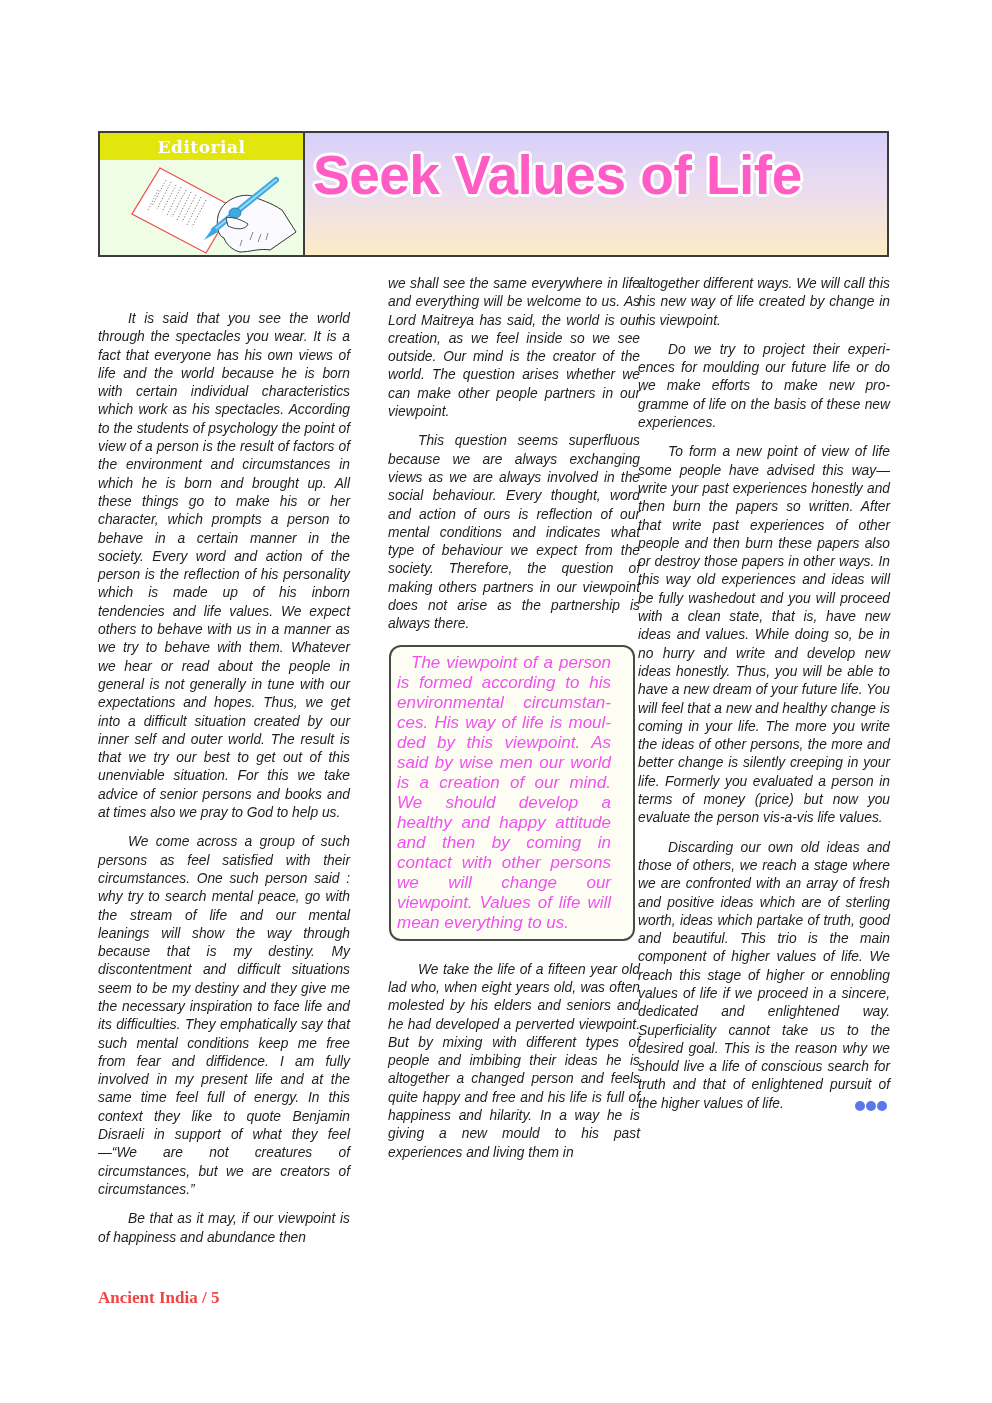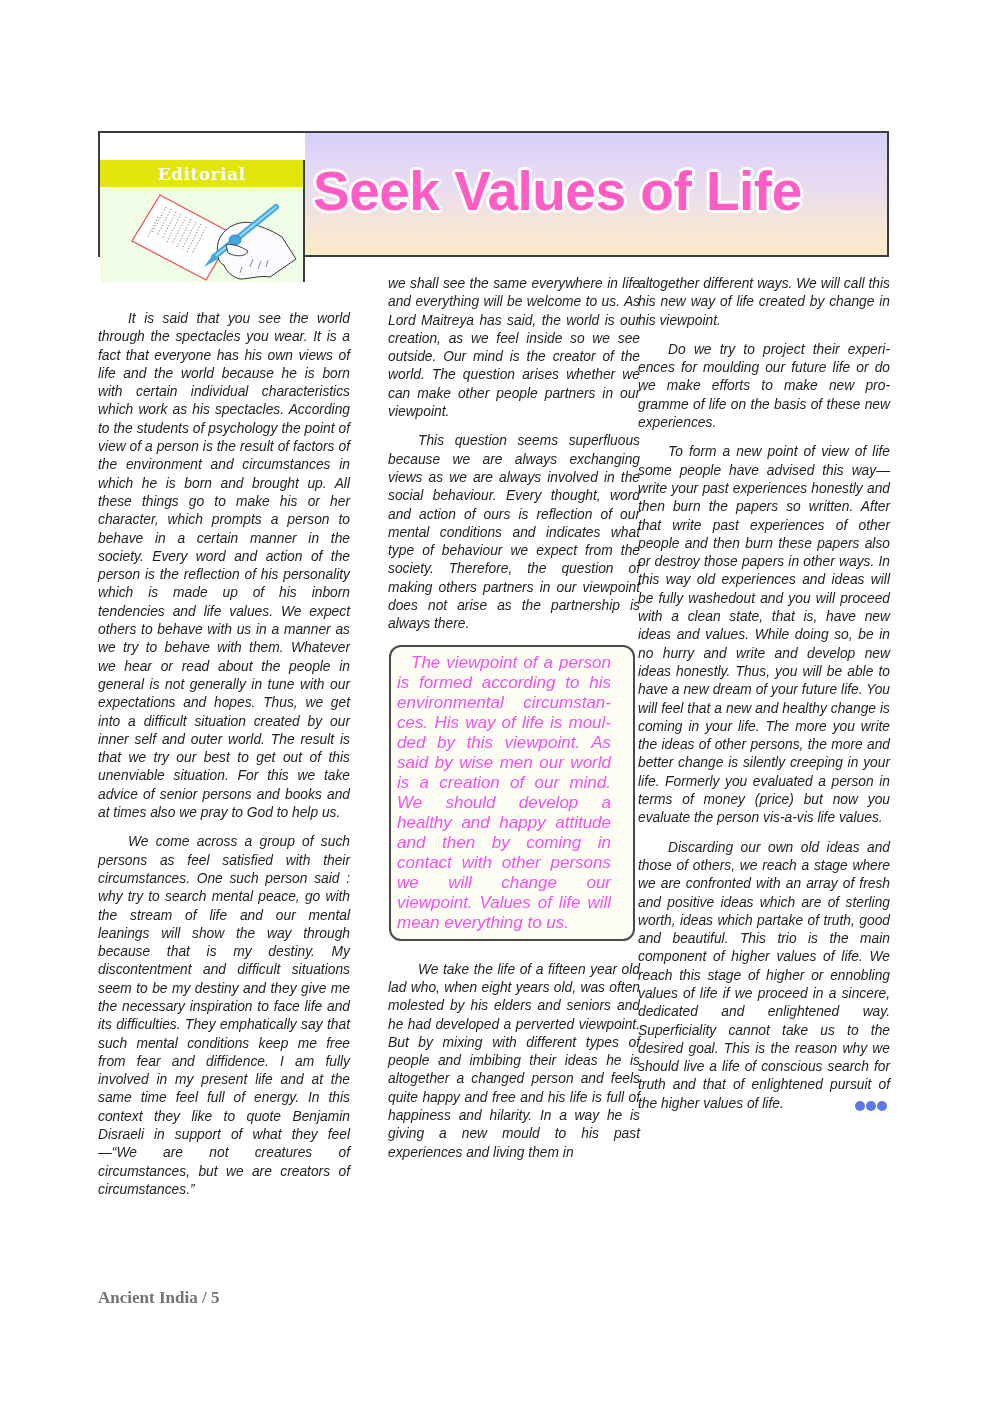--- a/index.html
+++ b/index.html
@@ -1,35 +1,35 @@
 <!DOCTYPE html>
 <html><head>
 <meta charset="utf-8">
 <style>
   html, body { margin:0; padding:0; }
   body { width:992px; height:1403px; background:#ffffff; position:relative; overflow:hidden; }
   .header { position:absolute; left:98px; top:131px; width:787px; height:122px; border:2px solid #3c3c3c; display:flex; }
-  .left-panel { width:203px; height:122px; border-right:2px solid #3c3c3c; display:flex; flex-direction:column;margin-top:27px; }
+  .left-panel { width:203px; height:122px; border-right:2px solid #3c3c3c; display:flex; flex-direction:column; }
   .label-band { height:27px; background:#e3e60c; display:flex; align-items:center; justify-content:center; }
   .label-band span { font-family:"DejaVu Serif", serif; font-weight:bold; font-size:17px; color:#ffffff; letter-spacing:0.5px; }
   .illus { flex:1; background:#effce6; position:relative; }
   .illus svg { position:absolute; left:0; top:0; }
   .right-panel { flex:1; background:linear-gradient(to bottom, #d8d0fb 0%, #eadcf0 45%, #fcecc6 100%); position:relative; }
-  .title { position:absolute; left:8px; top:26px; font-family:"Liberation Sans", sans-serif; font-weight:bold; font-size:55px; color:#ff5cc6; letter-spacing:-0.5px; white-space:nowrap;
+  .title { position:absolute; left:8px; top:10px; font-family:"Liberation Sans", sans-serif; font-weight:bold; font-size:55px; color:#ff5cc6; letter-spacing:-0.5px; white-space:nowrap;
     text-shadow: 2px 0 0 #fff, -2px 0 0 #fff, 0 2px 0 #fff, 0 -2px 0 #fff, 2px 2px 0 #fff, -2px -2px 0 #fff, 2px -2px 0 #fff, -2px 2px 0 #fff, 3px 0 0 #fff, -3px 0 0 #fff, 0 3px 0 #fff, 0 -3px 0 #fff; }
   .col { position:absolute; top:275px; width:252px; font-family:"Liberation Sans", sans-serif; font-style:italic; font-size:13.8px; line-height:18.3px; color:#1e1e1e; text-align:justify; }
   .col p { margin:0 0 11px 0; text-indent:30px; hyphens:manual; }
   .col p.noindent { text-indent:0; }
   .col1 { left:98px;margin-top:35px; }
   .col2 { left:388px; }
   .col3 { left:638px; }
   .pullquote { margin:6px 5px 20px 1px; border:2px solid #4a4a4a; border-radius:12px; background:#fdfdf4; padding:6px 22px 6px 6px; }
   .pullquote p { margin:0; text-indent:14px !important; font-size:17px; line-height:20px; color:#f050f0; text-align:justify; }
   .dot { display:inline-block; width:10px; height:10px; border-radius:50%; background:#5a78ec; margin-left:1px; }
-  .footer { position:absolute; left:98px; top:1288px; font-family:"Liberation Serif", serif; font-weight:bold; font-size:17px; color:#737373; }
+  .footer { position:absolute; left:98px; top:1288px; font-family:"Liberation Serif", serif; font-weight:bold; font-size:17px; color:#ef4444; }
 </style>
 </head>
 <body>
 
 <div class="header">
   <div class="left-panel">
     <div class="label-band">
       <span>Editorial</span>
     </div>
     <div class="illus">
@@ -63,20 +63,21 @@
     </div>
   </div>
   <div class="right-panel">
     <div class="title">Seek Values of Life</div>
   </div>
 </div>
 
 <div class="col col1">
   <p>It is said that you see the world through the spectacles you wear. It is a fact that everyone has his own views of life and the world because he is born with certain individual characteristics which work as his spectacles. According to the students of psychology the point of view of a person is the result of factors of the environment and circumstances in which he is born and brought up. All these things go to make his or her character, which prompts a person to behave in a certain manner in the society. Every word and action of the person is the reflection of his per­sonality which is made up of his inborn tendencies and life values. We expect others to behave with us in a manner as we try to behave with them. Whatever we hear or read about the people in general is not generally in tune with our expecta­tions and hopes. Thus, we get into a difficult situation created by our inner self and outer world. The result is that we try our best to get out of this unenviable situation. For this we take advice of senior persons and books and at times also we pray to God to help us.</p>
   <p>We come across a group of such persons as feel satisfied with their circumstances. One such person said : why try to search mental peace, go with the stream of life and our mental leanings will show the way through because that is my destiny. My discontentment and difficult situa­tions seem to be my destiny and they give me the necessary inspiration to face life and its difficulties. They emphatically say that such mental conditions keep me free from fear and diffidence. I am fully involved in my present life and at the same time feel full of energy. In this context they like to quote Benjamin Disraeli in support of what they feel—“We are not creatures of circumstances, but we are creators of circumstances.”</p>
+  <p>Be that as it may, if our viewpoint is of happiness and abundance then</p>
 </div>
 
 <div class="col col2">
   <p class="noindent">we shall see the same everywhere in life and everything will be welcome to us. As Lord Maitreya has said, the world is our creation, as we feel inside so we see outside. Our mind is the creator of the world. The ques­tion arises whether we can make other people partners in our view­point.</p>
   <p>This question seems superfluous because we are always exchanging views as we are always involved in the social behaviour. Every thought, word and action of ours is reflection of our mental conditions and indicates what type of behaviour we expect from the society. Therefore, the ques­tion of making others partners in our viewpoint does not arise as the partnership is always there.</p>
   <div class="pullquote">
     <p>The viewpoint of a person is formed according to his environmental circumstan­ces. His way of life is moul­ded by this viewpoint. As said by wise men our world is a creation of our mind. We should develop a healthy and happy attitude and then by coming in contact with other persons we will change our viewpoint. Values of life will mean everything to us.</p>
   </div>
   <p>We take the life of a fifteen year old lad who, when eight years old, was often molested by his elders and seniors and he had developed a perverted viewpoint. But by mixing with different types of people and imbibing their ideas he is altogether a changed person and feels quite happy and free and his life is full of happiness and hilarity. In a way he is giving a new mould to his past experiences and living them in</p>
 </div>

